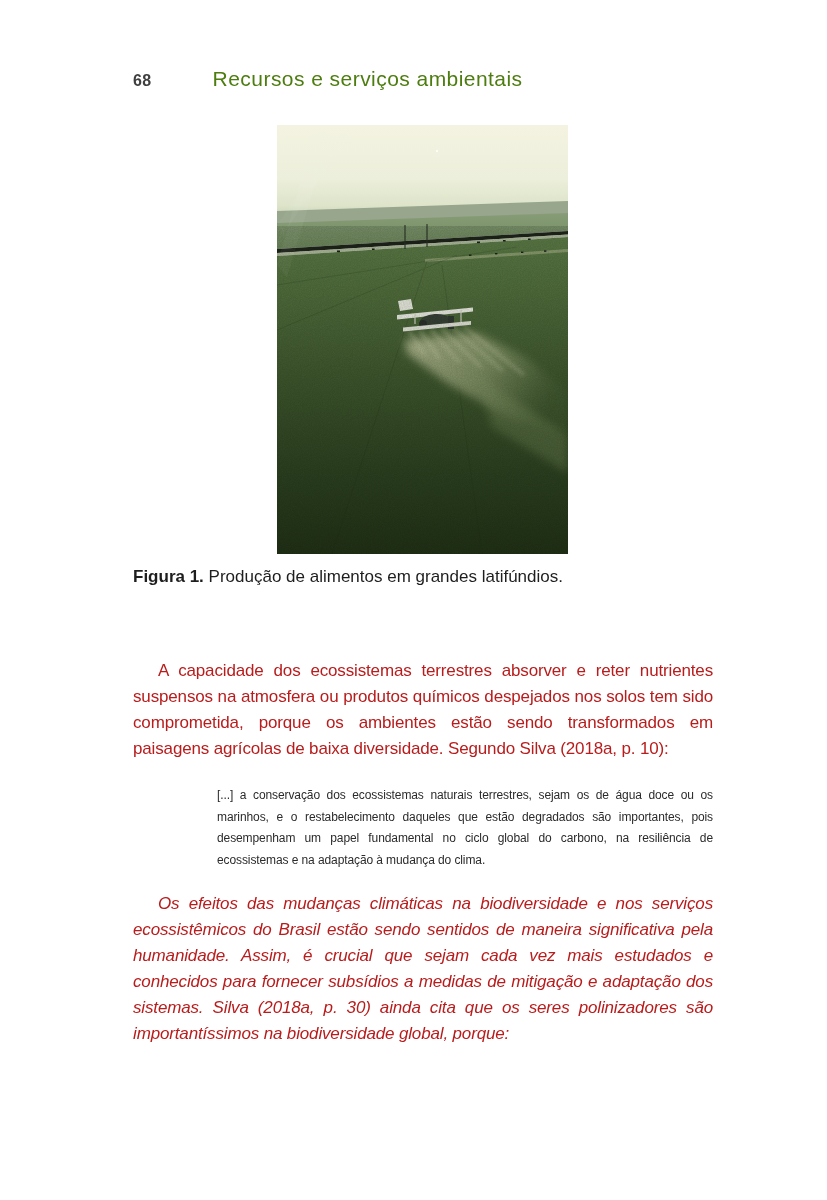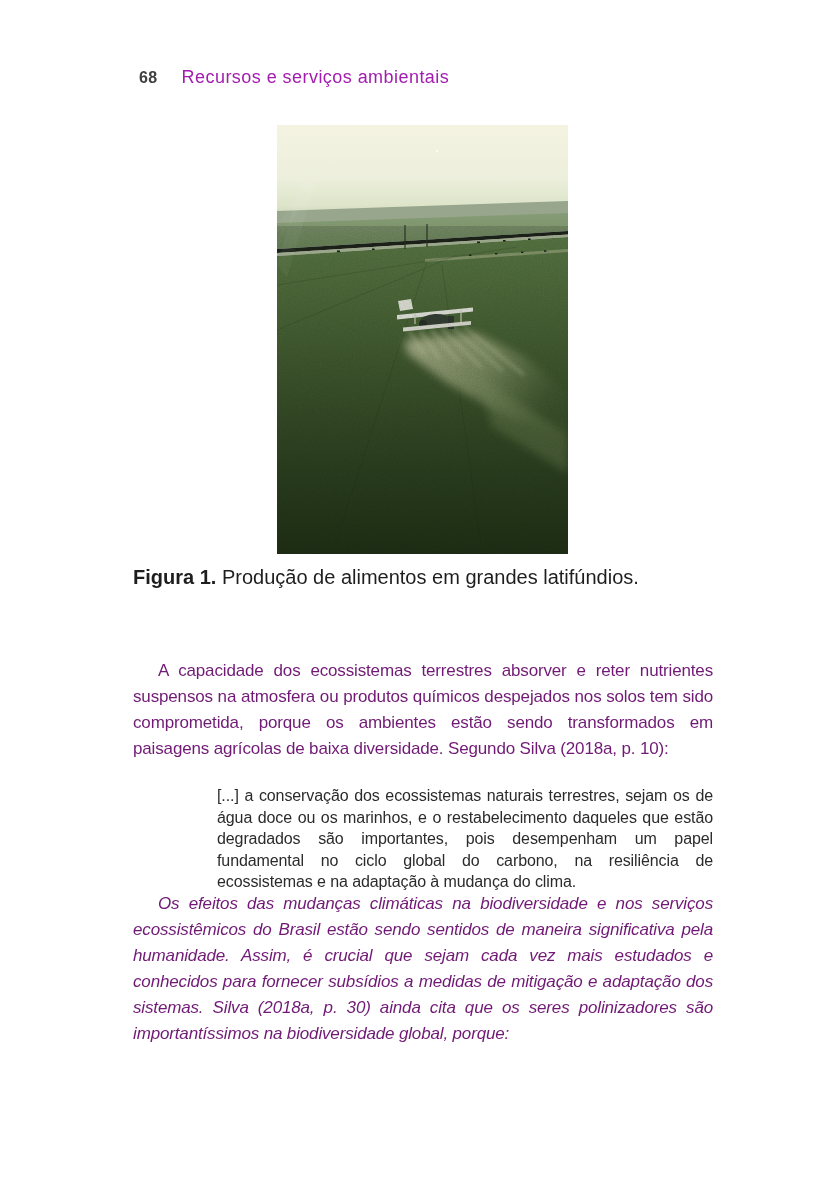--- a/index.html
+++ b/index.html
@@ -1,44 +1,44 @@
 <!DOCTYPE html>
 <html><head>
 <meta charset="utf-8">
 <style>
   html,body{margin:0;padding:0;background:#ffffff;}
   .page{
     position:relative;width:827px;height:1200px;background:#ffffff;
     font-family:"Liberation Sans",sans-serif;overflow:hidden;
   }
   .running-header{
-    position:absolute;left:139px;top:67px;display:flex;align-items:baseline;gap:24px;
+    position:absolute;left:133px;top:67px;display:flex;align-items:baseline;gap:17px;
   }
   .page-number{font-size:16px;font-weight:700;color:#3f3f3f;letter-spacing:.4px;}
-  .chapter-title{font-size:18px;color:#a21caf;letter-spacing:.45px;}
+  .chapter-title{font-size:21px;color:#4d7c0f;letter-spacing:.45px;margin-left:44px;}
   .figure-photo{
     position:absolute;left:277px;top:125px;width:291px;height:429px;
   }
   .figure-photo svg{display:block;width:100%;height:100%;}
   .figure-caption{
     position:absolute;left:133px;top:566px;width:580px;
-    font-size:20px;line-height:22px;color:#1e1e1e;
+    font-size:17px;line-height:22px;color:#1e1e1e;
   }
   .figure-caption .bold{font-weight:700;}
   .figure-caption .ital{font-style:italic;}
   .body-par{
     position:absolute;left:133px;width:580px;
     font-size:17px;line-height:26px;letter-spacing:-0.15px;
-    text-align:justify;color:#701a75;text-indent:25px;margin:0;
+    text-align:justify;color:#b91c1c;text-indent:25px;margin:0;
   }
   .par-1{top:658px;}
   .par-2{top:891px;font-style:italic;}
   .block-quote{
     position:absolute;left:217px;top:785px;width:496px;
-    font-size:16px;line-height:21.5px;letter-spacing:-0.1px;
+    font-size:12px;line-height:21.5px;letter-spacing:-0.1px;
     text-align:justify;color:#2b2b2b;margin:0;
   }
 </style>
 </head>
 <body>
 
 <div class="page">
 
   <div class="running-header">
     <span class="page-number">68</span>

